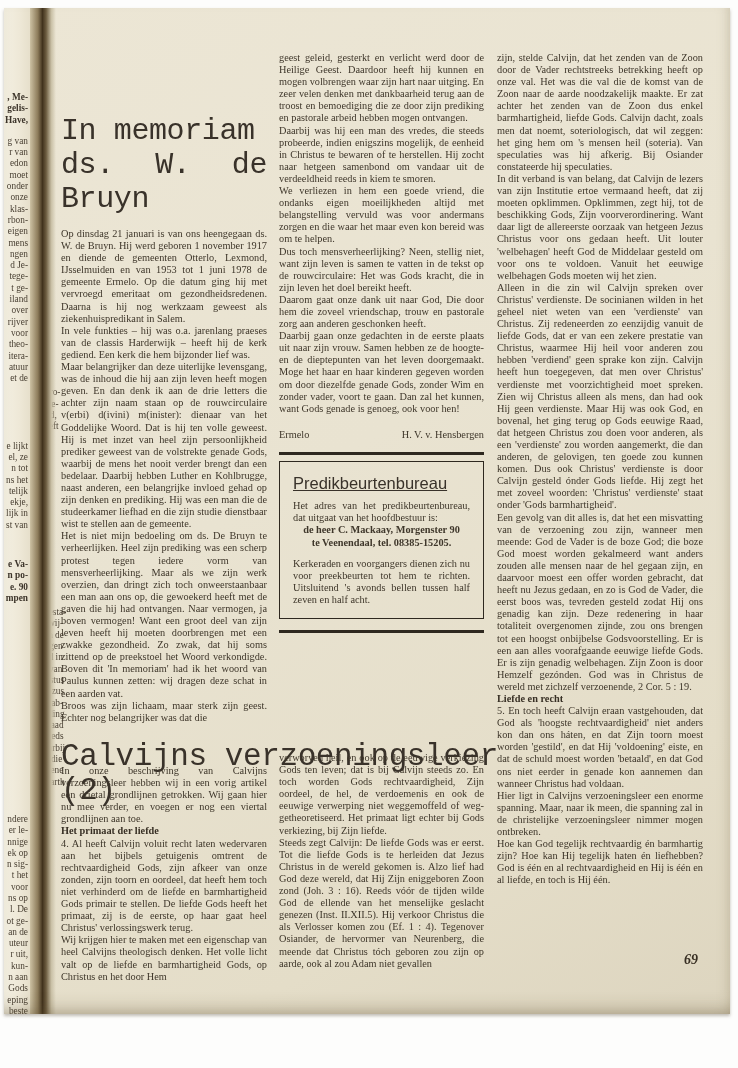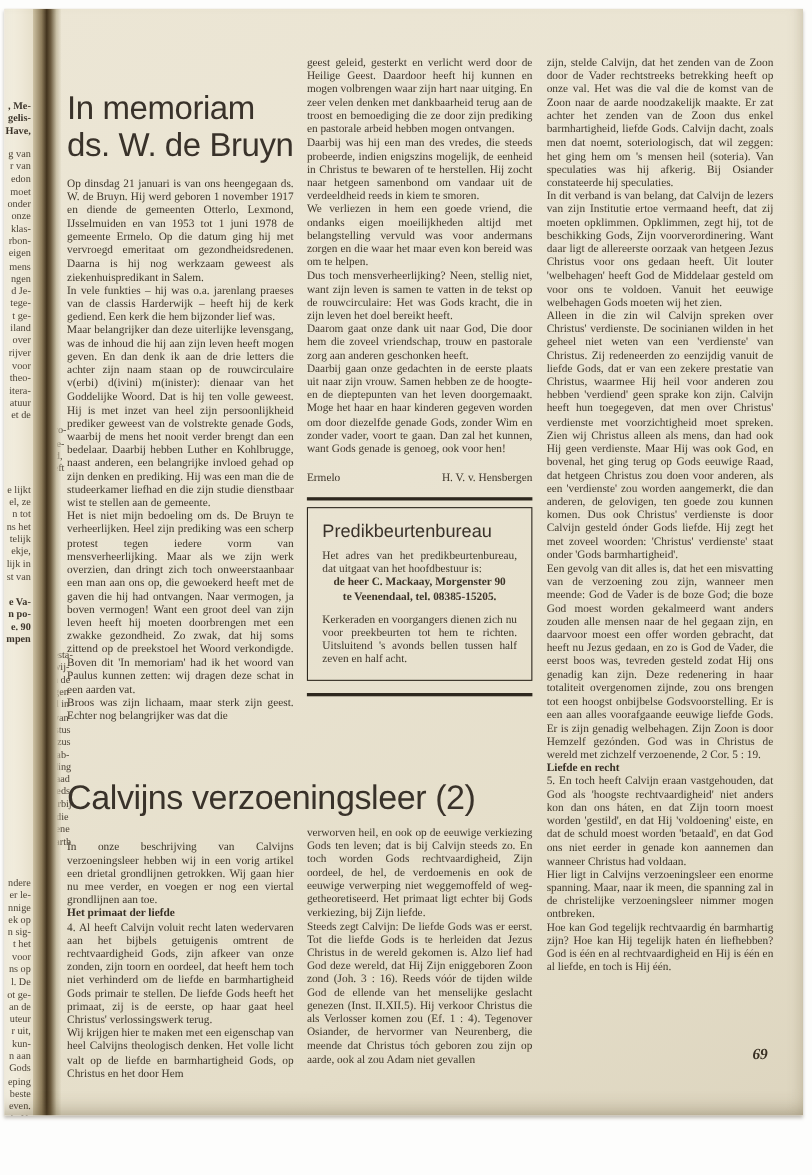--- a/index.html
+++ b/index.html
@@ -31,34 +31,35 @@
   .frags{
     position:absolute;left:0;top:84px;width:24px;
     font-size:9.3px;line-height:11.3px;text-align:right;color:#4a4134;
   }
   .frag-group{white-space:nowrap;}
   .frag-group.bold{font-weight:bold;color:#3c342a;}
   
   .col{position:absolute;color:#3e362a;font-size:10.3px;line-height:12.1px;text-align:justify;}
   .col p{margin:0;text-align:justify;}
   .headline{
-    font-family:Liberation Sans, sans-serif;color:#39322a;
+    font-family:Liberation Mono, monospace;color:#39322a;
     letter-spacing:-0.4px;
+    margin-top:32px;
   }
   .subhead{font-weight:bold;margin:11px 0 0 0;color:#372f24;}
   
   .a1c1{left:57px;top:74px;width:206px;}
   .a1title{font-size:30px;line-height:34px;margin-bottom:12px;}
   .a1c2{left:275px;top:44px;width:205px;}
   .sig{display:flex;justify-content:space-between;margin-top:14px;}
   .rule{height:3px;background:#2e281f;margin-top:11px;}
   .bureau-box{
     border:1.5px solid #2e281f;margin-top:6px;padding:11px 13px 12px 13px;
   }
-  .bureau-title{font-family:"Liberation Sans", sans-serif;font-size:16.5px;line-height:20px;margin-bottom:7px;color:#39322a;}
+  .bureau-title{font-family:"Liberation Sans", sans-serif;font-size:16.5px;line-height:20px;margin-bottom:7px;color:#39322a;text-decoration:underline;}
   .bureau-intro{margin-bottom:9px;}
   .bureau-addr{font-weight:bold;text-align:center;margin-bottom:9px;}
   .bureau-addr div{line-height:12.5px;}
   
   .a2head{position:absolute;left:57px;top:700px;width:470px;font-size:31px;line-height:34px;}
   .a2c1{left:57px;top:757px;width:206px;}
   .a2c2{left:275px;top:744px;width:205px;}
   .c3{left:493px;top:44px;width:206px;}
   .pagenum{
     position:absolute;right:32px;top:944px;
@@ -110,21 +111,21 @@
       <div class="frag-group" style="margin-top: 8px;">
         <div>e lijkt</div>
         <div>el, ze</div>
         <div>n tot</div>
         <div>ns het</div>
         <div>telijk</div>
         <div>ekje,</div>
         <div>lijk in</div>
         <div>st van</div>
       </div>
-      <div class="frag-group bold" style="margin-top: 12px;">
+      <div class="frag-group bold" style="margin-top: 28px;">
         <div>e Va-</div>
         <div>n po-</div>
         <div>e. 90</div>
         <div>mpen</div>
       </div>
       <div class="frag-group" style="margin-top: 3px; padding-left: 40px;">
         <div>gesta-</div>
         <div>zwij-</div>
         <div>an de</div>
         <div>ijgen</div>

